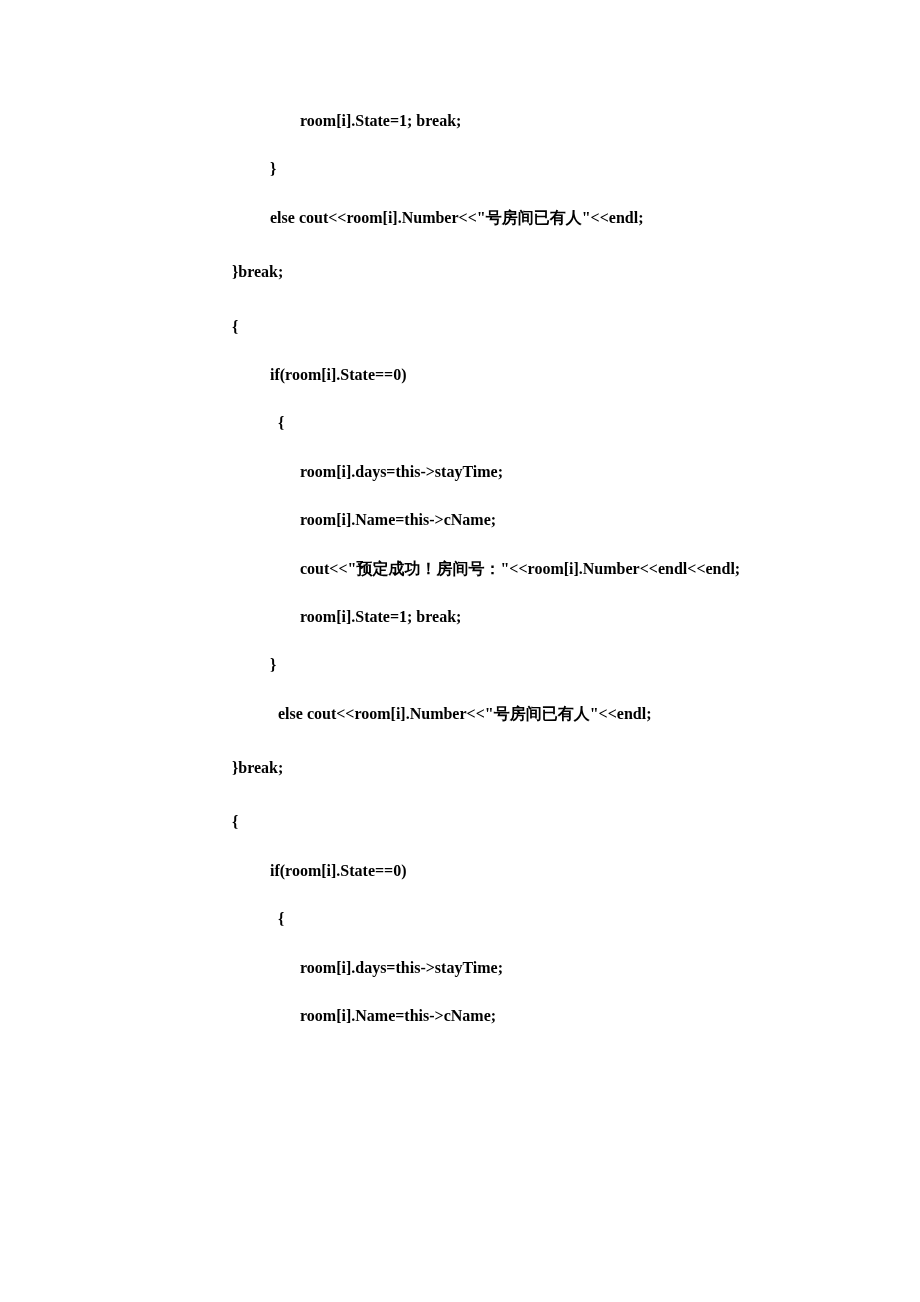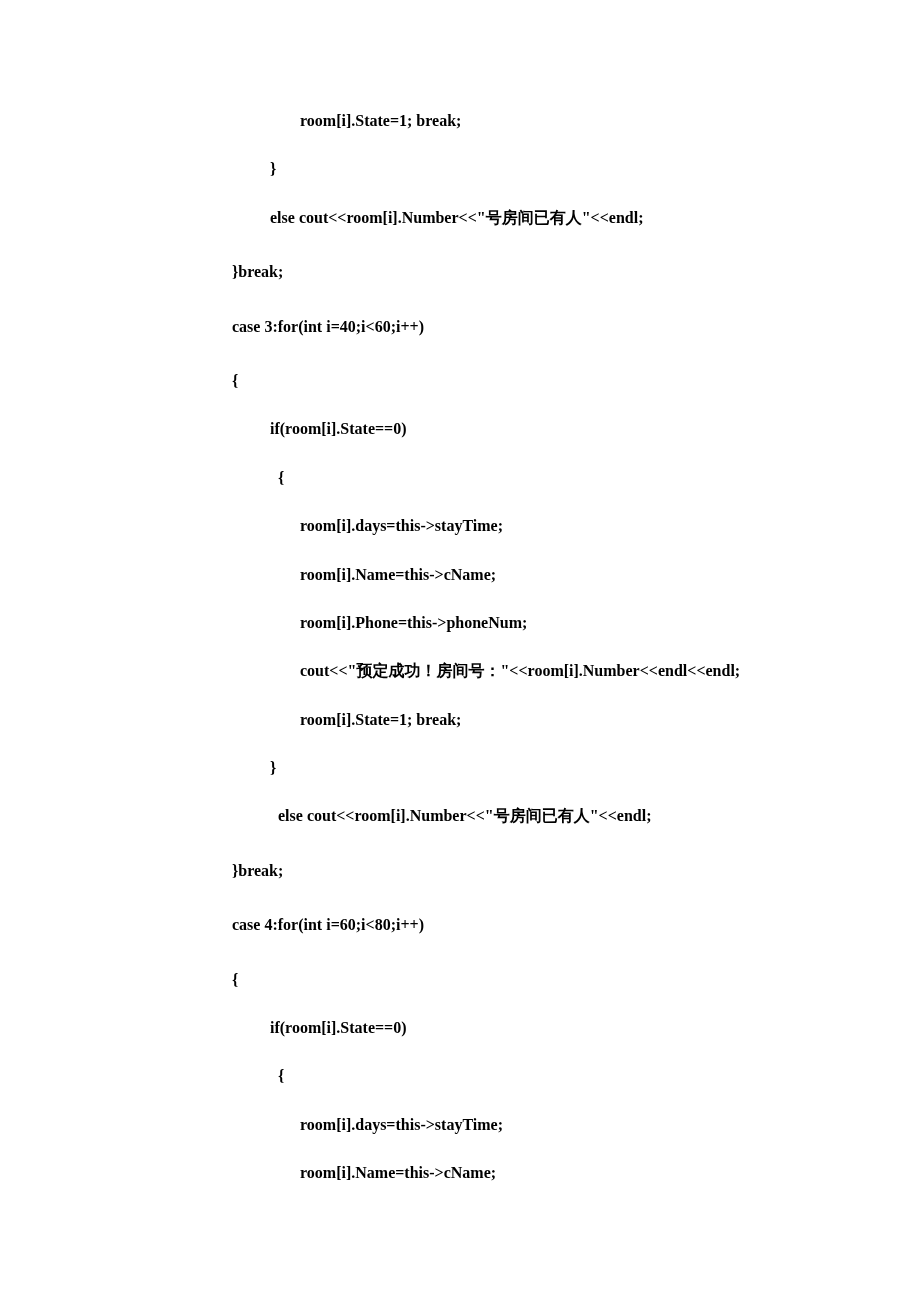--- a/index.html
+++ b/index.html
@@ -28,32 +28,29 @@
 </style>
 </head>
 <body>
 
 <div class="page" id="page-container">
 <div class="line indent-3">room[i].State=1; break;</div>
     <div class="line indent-1">}</div>
     <div class="line indent-1">else cout&lt;&lt;room[i].Number&lt;&lt;"号房间已有人"&lt;&lt;endl;</div>
     <div class="line indent-base">}break;</div>
     <div class="line indent-base"></div>
-    <div class="line indent-base">case 3:for(int i=40;i&lt;60;i++)</div>
     <div class="line indent-base">{</div>
     <div class="line indent-1">if(room[i].State==0)</div>
     <div class="line indent-2">{</div>
     <div class="line indent-3">room[i].days=this-&gt;stayTime;</div>
     <div class="line indent-3">room[i].Name=this-&gt;cName;</div>
-    <div class="line indent-3">room[i].Phone=this-&gt;phoneNum;</div>
     <div class="line indent-3">cout&lt;&lt;"预定成功！房间号："&lt;&lt;room[i].Number&lt;&lt;endl&lt;&lt;endl;</div>
     <div class="line indent-3">room[i].State=1; break;</div>
     <div class="line indent-1">}</div>
     <div class="line indent-2">else cout&lt;&lt;room[i].Number&lt;&lt;"号房间已有人"&lt;&lt;endl;</div>
     <div class="line indent-base">}break;</div>
     <div class="line indent-base"></div>
-    <div class="line indent-base">case 4:for(int i=60;i&lt;80;i++)</div>
     <div class="line indent-base">{</div>
     <div class="line indent-1">if(room[i].State==0)</div>
     <div class="line indent-2">{</div>
     <div class="line indent-3">room[i].days=this-&gt;stayTime;</div>
     <div class="line indent-3">room[i].Name=this-&gt;cName;</div>
   </div>
 
 </body></html>

